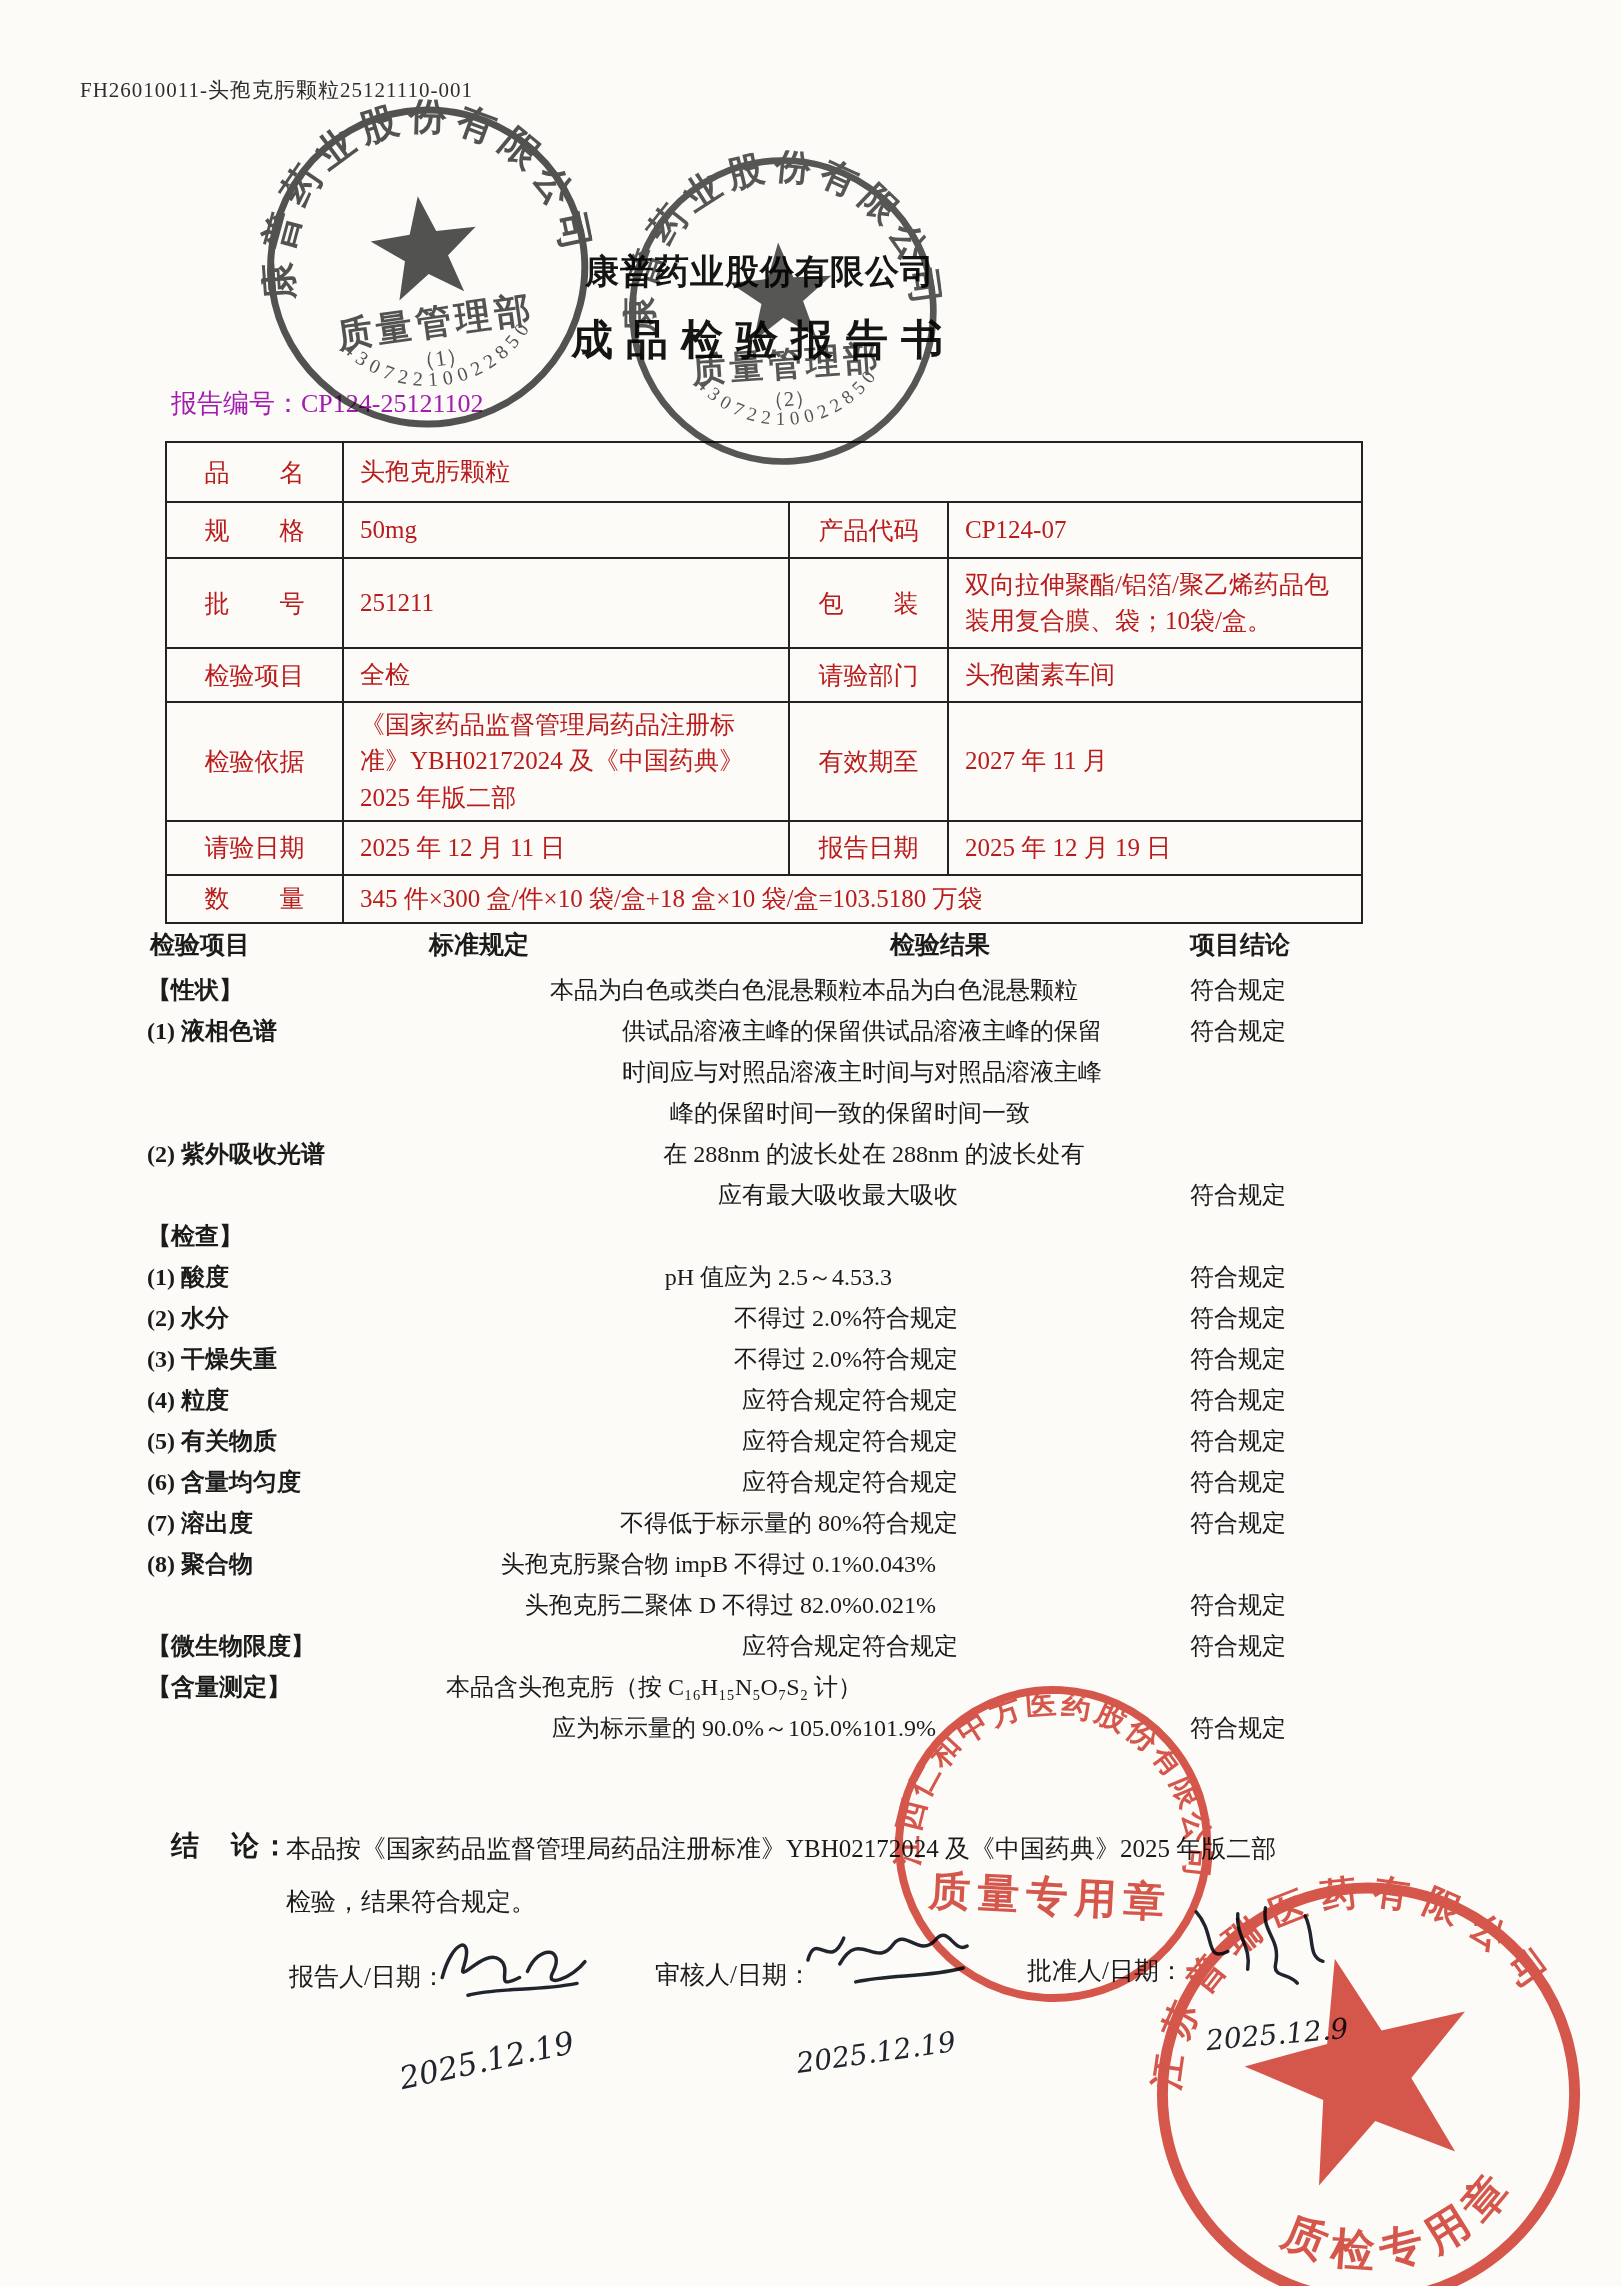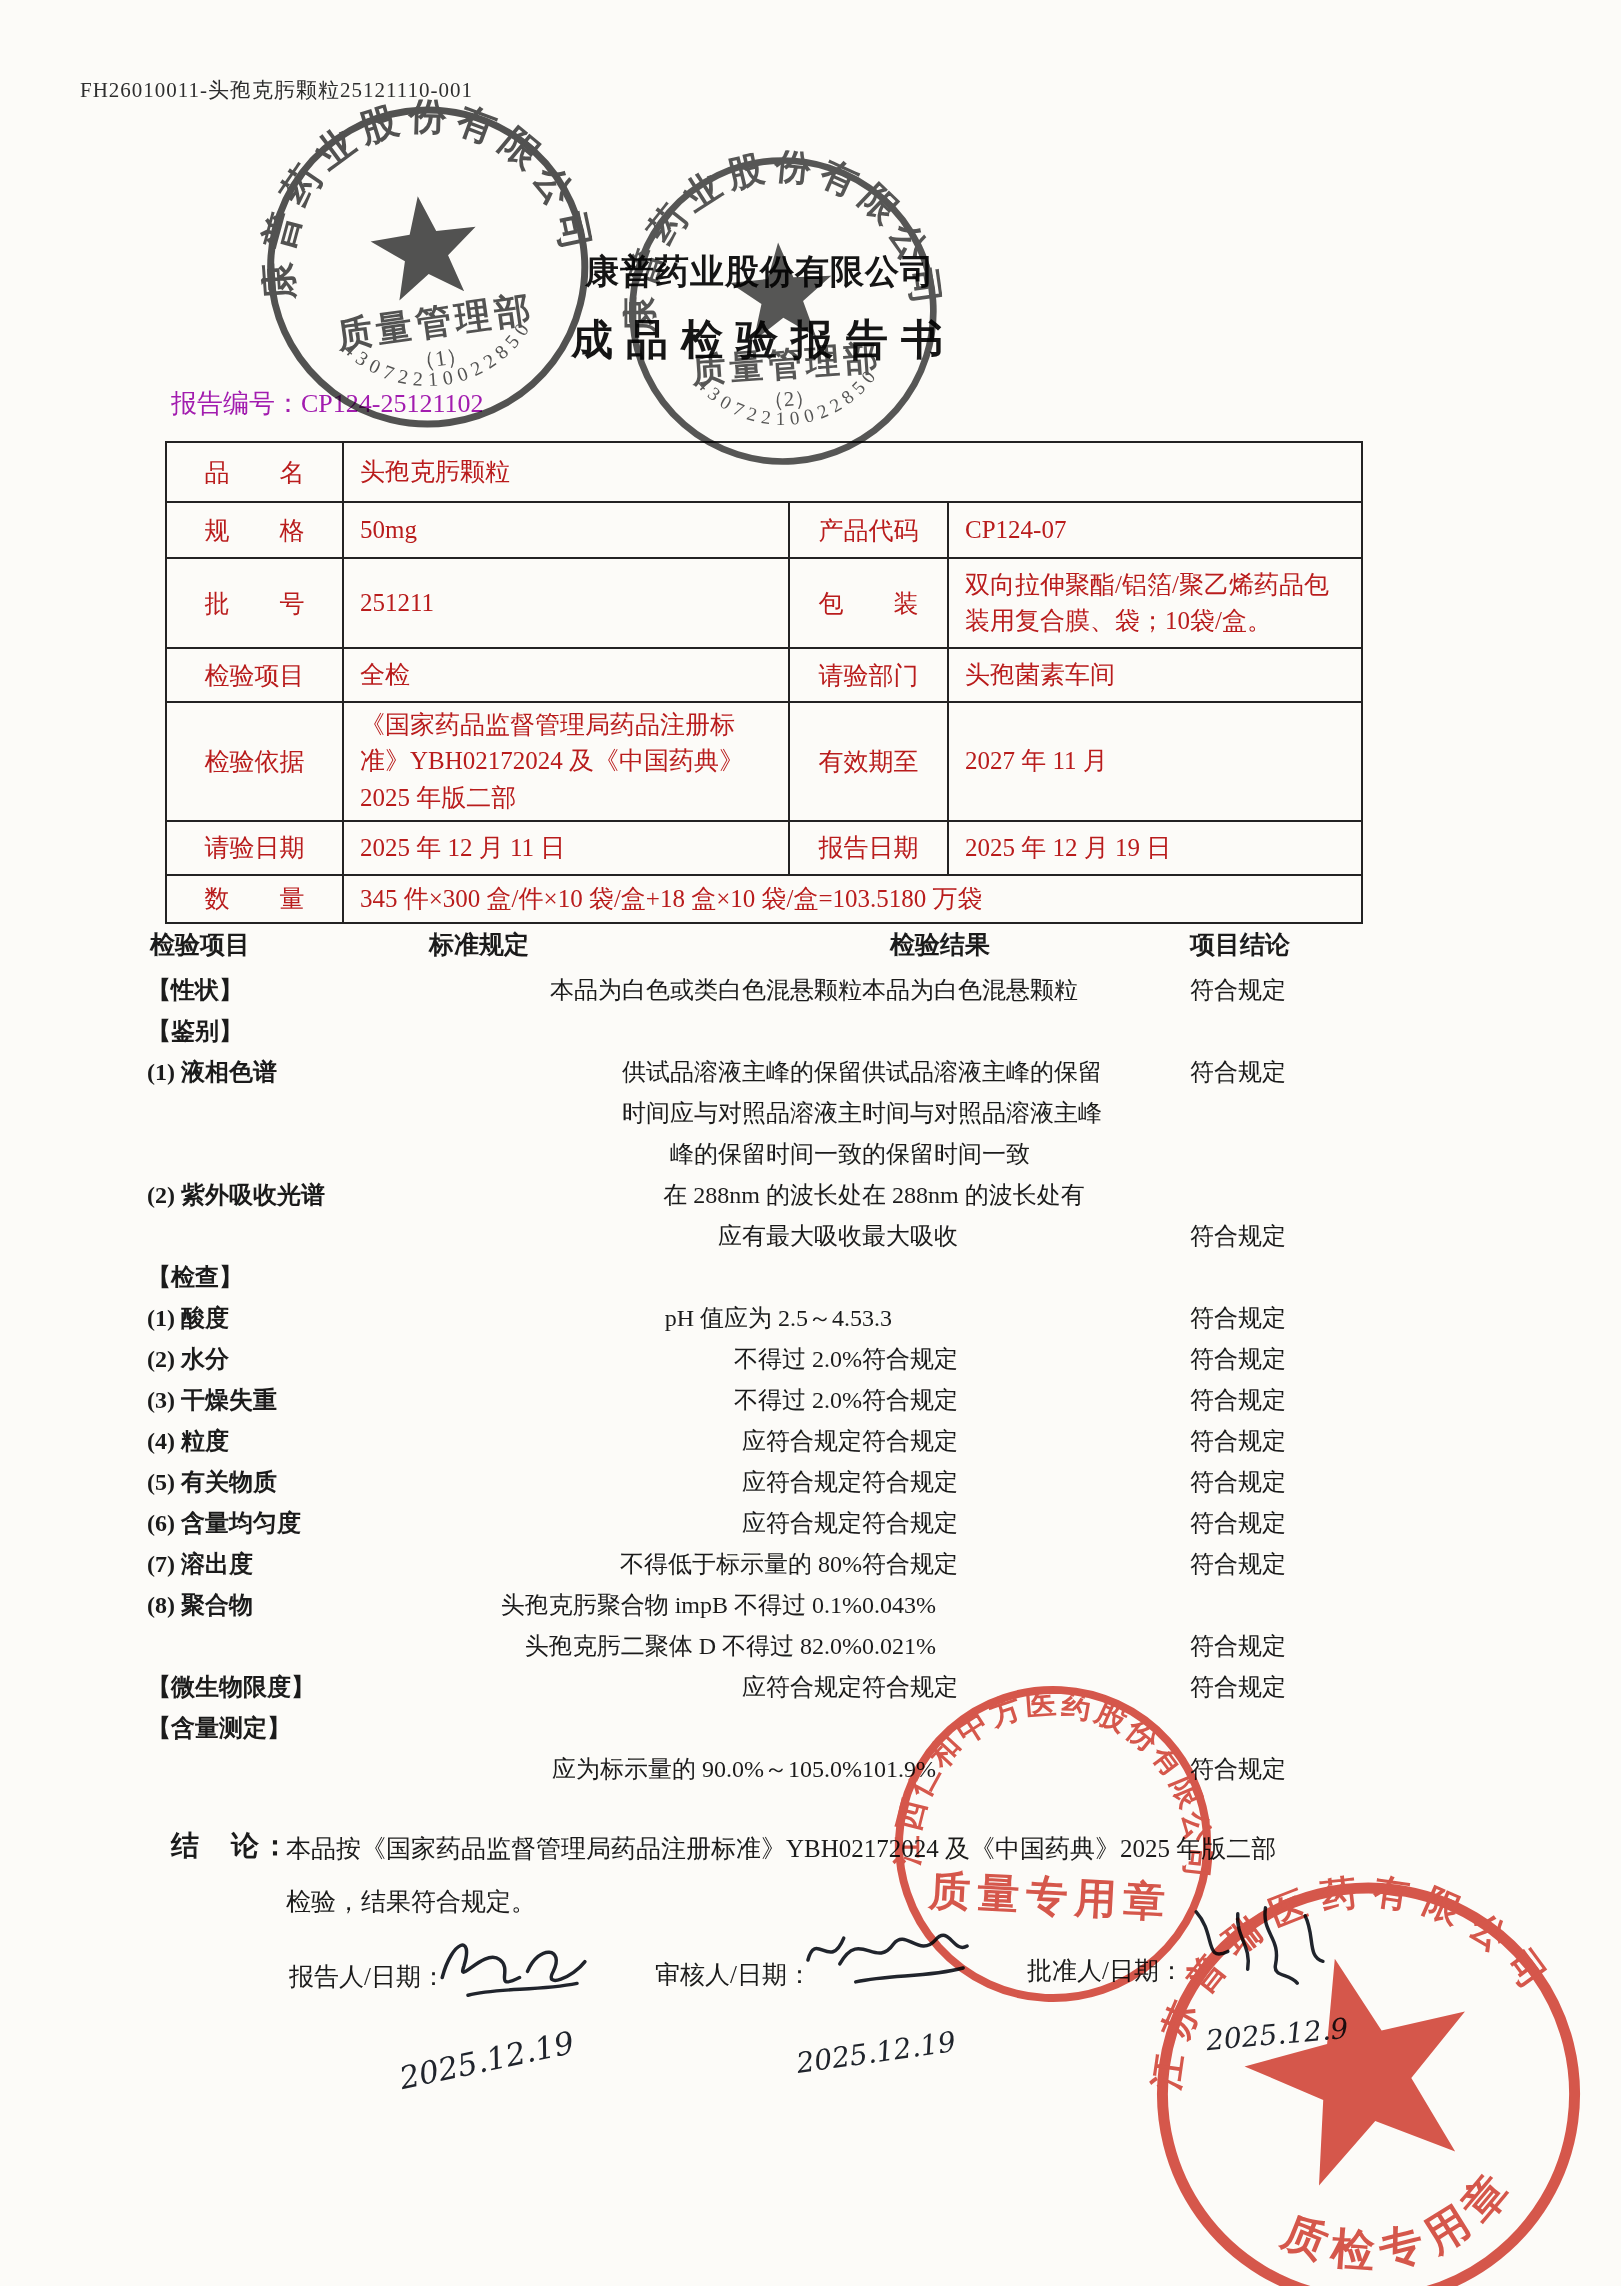--- a/index.html
+++ b/index.html
@@ -193,26 +193,20 @@
       <span class="h4">项目结论</span>
     </div>
     <div>
     <div class="r-row">
       <span class="rc rc-item">【性状】</span>
       <span class="rc rc-standard">本品为白色或类白色混悬颗粒</span>
       <span class="rc rc-result">本品为白色混悬颗粒</span>
       <span class="rc rc-conclusion">符合规定</span>
     </div>
 
-    <div class="r-row">
-      <span class="rc rc-item">【鉴别】</span>
-      <span class="rc rc-standard"></span>
-      <span class="rc rc-result"></span>
-      <span class="rc rc-conclusion"></span>
-    </div>
 
     <div class="r-row">
       <span class="rc rc-item">(1) 液相色谱</span>
       <span class="rc rc-standard">供试品溶液主峰的保留</span>
       <span class="rc rc-result">供试品溶液主峰的保留</span>
       <span class="rc rc-conclusion">符合规定</span>
     </div>
 
     <div class="r-row">
       <span class="rc rc-item"></span>
@@ -314,20 +308,21 @@
 
     <div class="r-row">
       <span class="rc rc-item">【微生物限度】</span>
       <span class="rc rc-standard">应符合规定</span>
       <span class="rc rc-result">符合规定</span>
       <span class="rc rc-conclusion">符合规定</span>
     </div>
 
     <div class="r-row">
       <span class="rc rc-item">【含量测定】</span>
+      <span class="rc rc-standard">本品含头孢克肟（按 C₁₆H₁₅N₅O₇S₂ 计）</span>
       <span class="rc rc-result"></span>
       <span class="rc rc-conclusion"></span>
     </div>
 
     <div class="r-row">
       <span class="rc rc-item"></span>
       <span class="rc rc-standard">应为标示量的 90.0%～105.0%</span>
       <span class="rc rc-result">101.9%</span>
       <span class="rc rc-conclusion">符合规定</span>
     </div>

